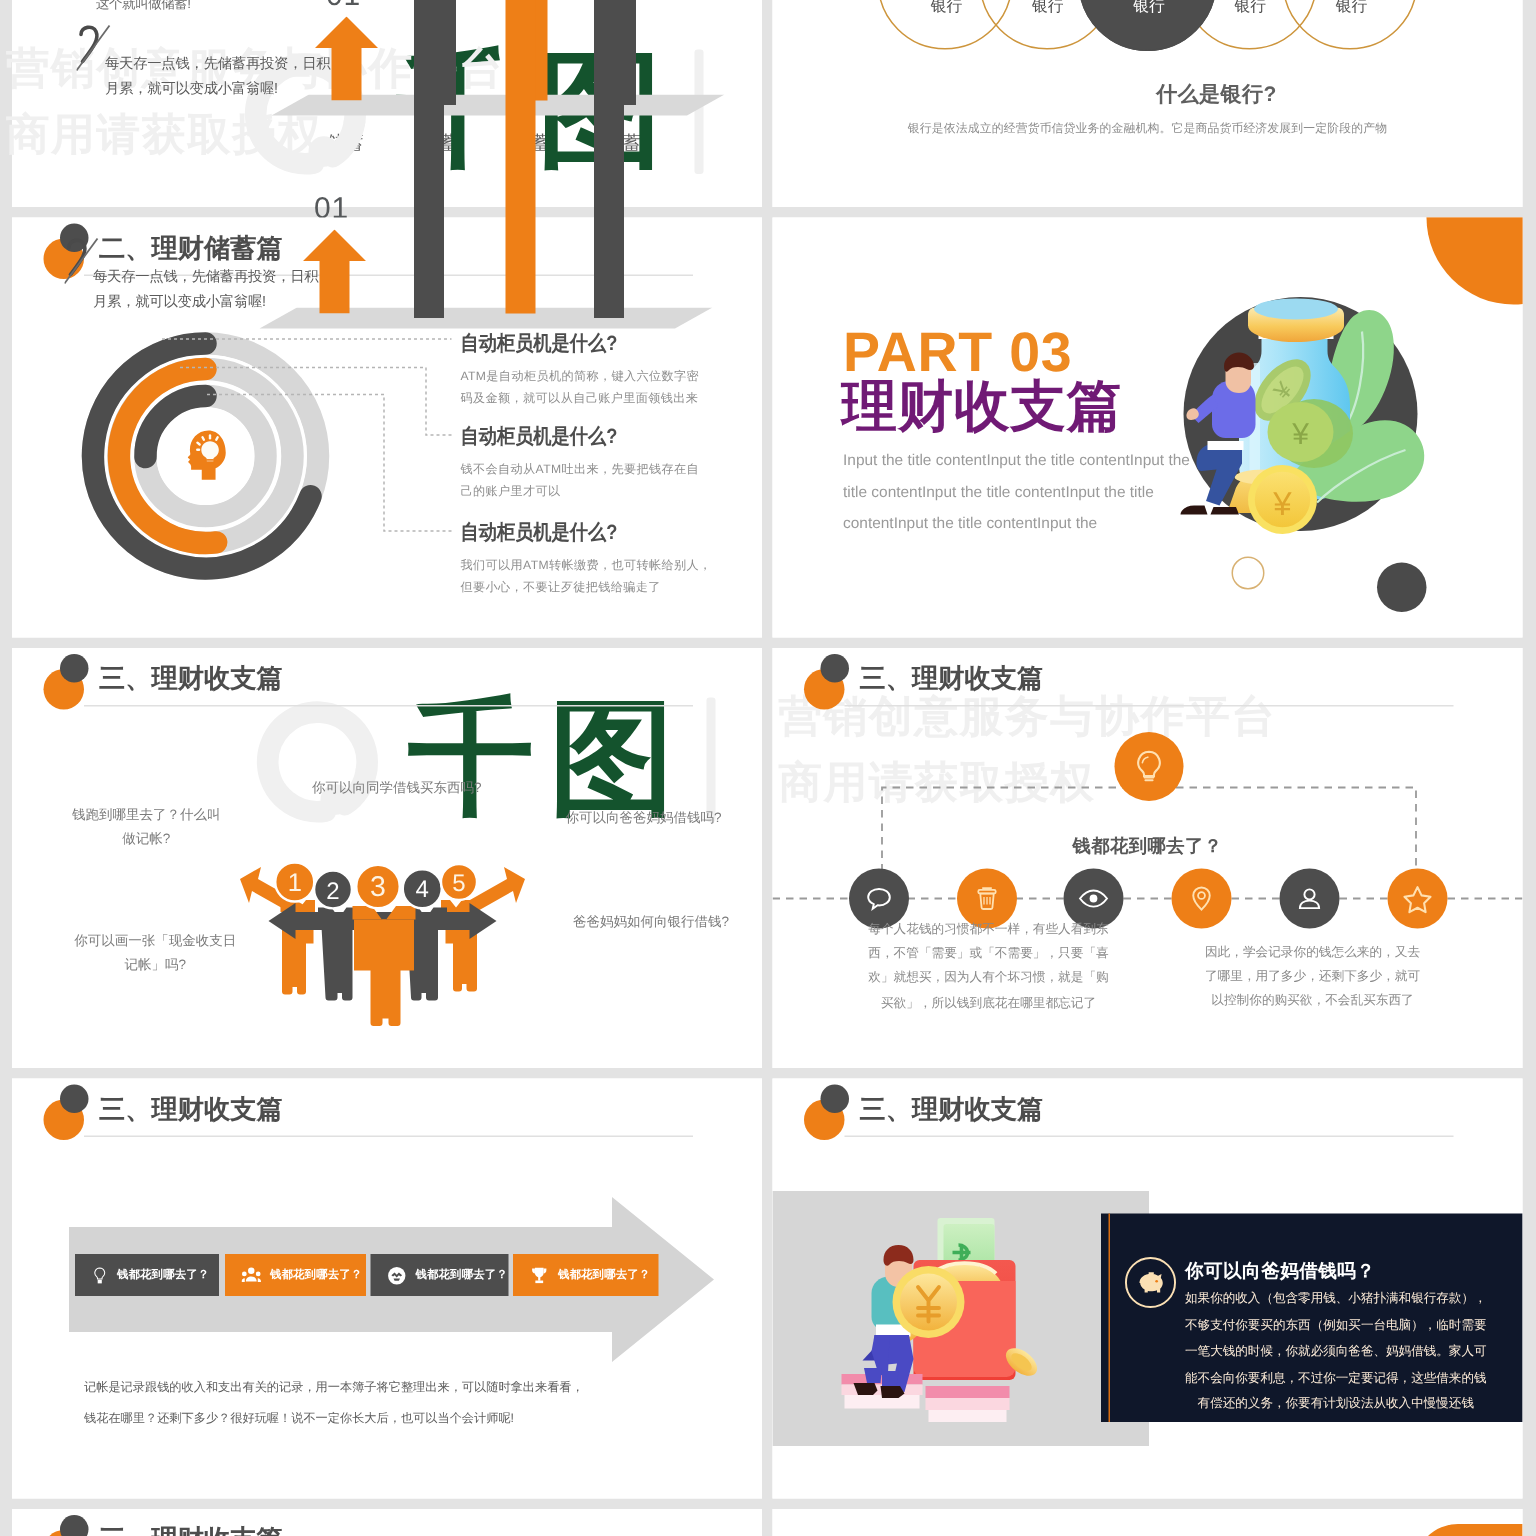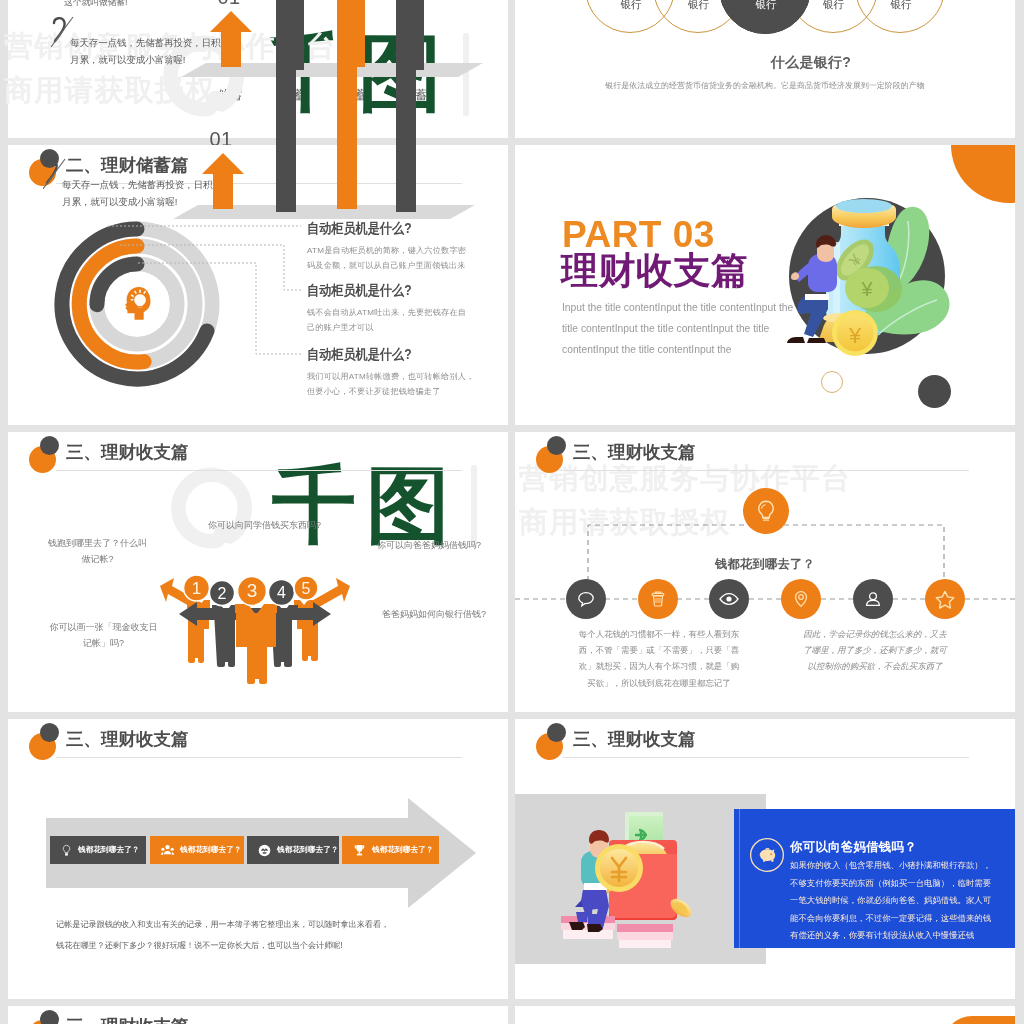--- a/index.html
+++ b/index.html
@@ -96,46 +96,46 @@
      background:#ee7f17;display:flex;align-items:center;justify-content:center;}
   .s6-title{position:absolute;left:0;top:124px;width:500px;text-align:center;font-size:12.2px;
      font-weight:700;color:#585858;letter-spacing:.3px;}
   .s6-c{position:absolute;top:147px;width:40px;height:40px;border-radius:50%;background:#4d4d4d;
      display:flex;align-items:center;justify-content:center;}
   .s6-c.orange{background:#ee7f17;}
   .s6-c1{left:51px;} .s6-c2{left:123px;} .s6-c3{left:194px;}
   .s6-c4{left:266px;} .s6-c5{left:338px;} .s6-c6{left:410px;}
   .s6-b{position:absolute;font-size:8.45px;color:#8a8a8a;line-height:16.2px;text-align:center;
      white-space:nowrap;}
-  .s6-bl{left:63px;top:194px;width:162px;}
-  .s6-br{left:288px;top:194px;width:144px;font-style:italic;}
+  .s6-bl{left:63px;top:180px;width:162px;font-family:Liberation Mono, monospace;}
+  .s6-br{left:288px;top:194px;width:144px;}
 
   
   .s7-arrow{position:absolute;left:38px;top:79px;}
   .s7-box{position:absolute;top:117px;height:28px;display:flex;align-items:center;
      box-sizing:border-box;padding-left:11px;}
   .s7-box.dark{background:#4d4d4d;} .s7-box.orange{background:#ee7f17;}
   .s7-box span{font-size:7.6px;color:#fff;font-weight:700;margin-left:6px;letter-spacing:.1px;
      white-space:nowrap;}
   .s7-ic{flex:0 0 auto;}
   .s7-b1{left:42px;width:96px;} .s7-b2{left:142px;width:94px;}
   .s7-b3{left:239px;width:92px;} .s7-b4{left:334px;width:97px;}
   .s7-body{position:absolute;left:48px;top:195px;font-size:8.15px;color:#5d5d5d;line-height:21px;
      white-space:nowrap;}
 
   
   .s8-gray{position:absolute;left:0;top:75px;width:251px;height:170px;background:#d6d6d6;}
   .s8-art{position:absolute;left:44px;top:85px;}
-  .s8-card{position:absolute;left:219px;top:90px;width:281px;height:139px;background:#1d4ed8;}
+  .s8-card{position:absolute;left:219px;top:90px;width:281px;height:139px;background:#0f172a;}
   .s8-edge{position:absolute;left:5px;top:0;width:1.4px;height:100%;background:#d86d11;}
   .s8-icon{position:absolute;left:15px;top:28px;}
   .s8-title{position:absolute;left:56px;top:30px;font-size:12.4px;font-weight:700;color:#fff;
      letter-spacing:.3px;}
   .s8-body{position:absolute;left:56px;top:48px;font-size:8.4px;color:#fdecd8;line-height:17.5px;
-     white-space:nowrap;}
+     white-space:nowrap;text-align:center;}
 
   
   .s10-corner{position:absolute;right:0;top:10px;width:72px;height:58px;border-radius:36px 0 0 36px;
      background:#ee7f17;}
 
   .wm-ch{position:absolute;left:104px;top:-5px;font-size:84px;font-weight:700;color:#14532d;
      letter-spacing:10px;line-height:90px;white-space:nowrap;}
   .wm-bar{position:absolute;left:303px;top:0px;width:6px;height:83px;background:#f0f0f0;
      border-radius:2px;}
 </style>

